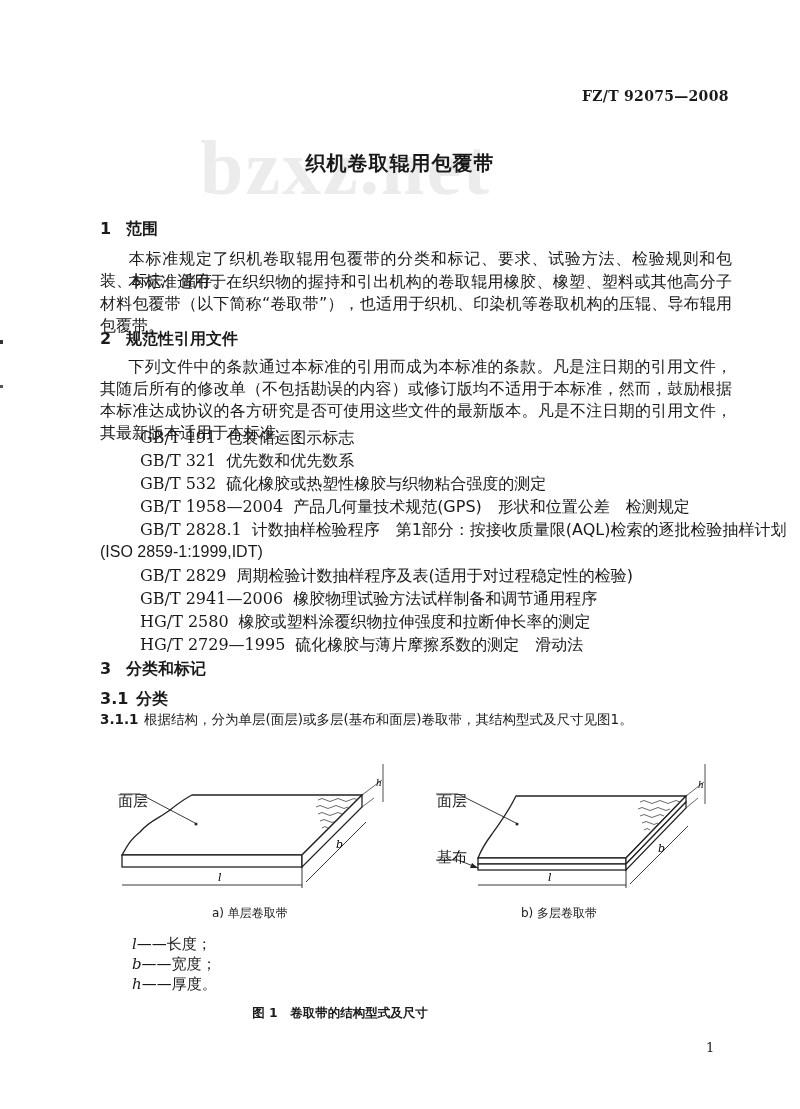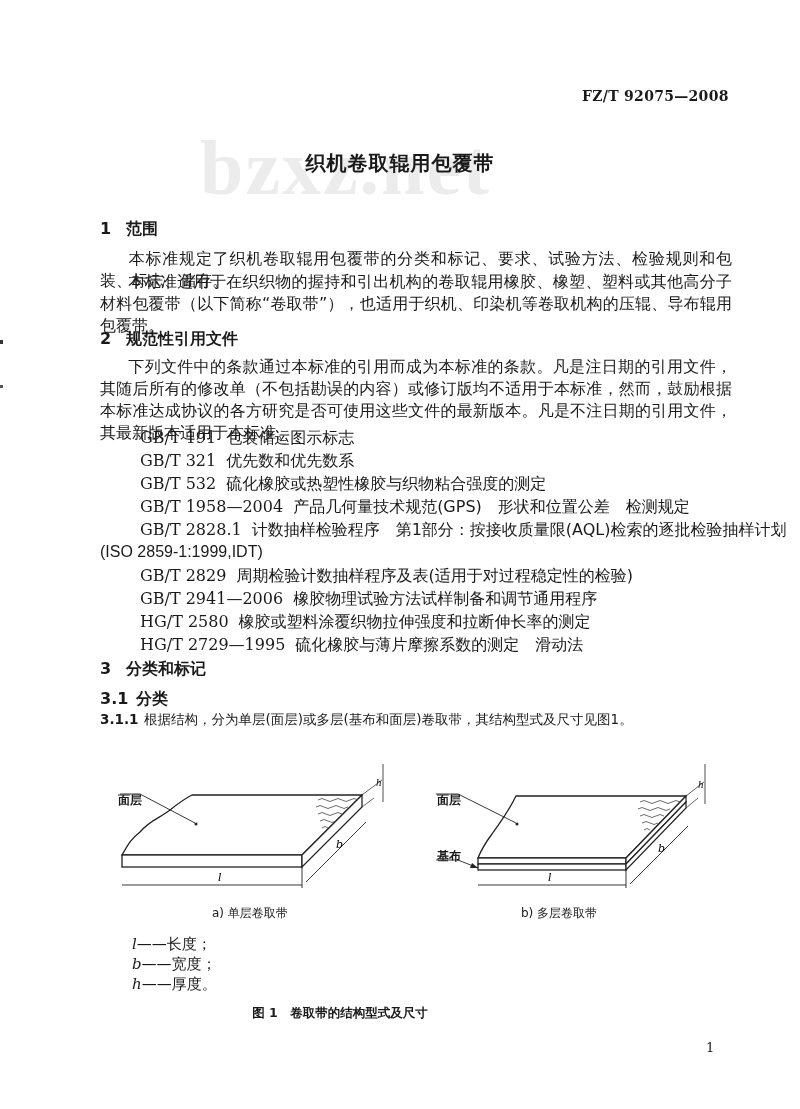--- a/index.html
+++ b/index.html
@@ -14,21 +14,21 @@
   .p { font-size:16px; line-height:22px; left:100px; width:632px; text-align:justify; }
   .p .indent { display:inline-block; width:28px; }
   .ref { font-size:16px; left:128px; white-space:nowrap;margin-left:12px; }
   .ref .code { font-family:"DejaVu Serif", serif; margin-right:10px; }
   .ref-cont { font-size:16px; left:100px; font-family:Liberation Sans, sans-serif;text-align:right; }
   .legend { font-size:15px; left:132px; }
   .legend i { font-family:"DejaVu Serif", serif; }
   .caption { font-size:12px; }
   .fig-caption { left:0; width:680px; text-align:center; top:1005px; font-size:12.5px; font-weight:bold; }
   .page-no { left:706px; top:1040px; font-family:"DejaVu Serif", serif; font-size:13px; }
-  .label { font-size:12px;font-weight:bold; }
+  .label { font-size:15px; }
 </style>
 </head>
 <body>
 
 <div class="abs std-no">FZ/T 92075—2008</div>
 <div class="abs watermark">bzxz.net</div>
 <div class="abs title">织机卷取辊用包覆带</div>
 
 <div class="abs h1" style="left:100px; top:219px;">
   <span class="num">1</span><span>范围</span>

